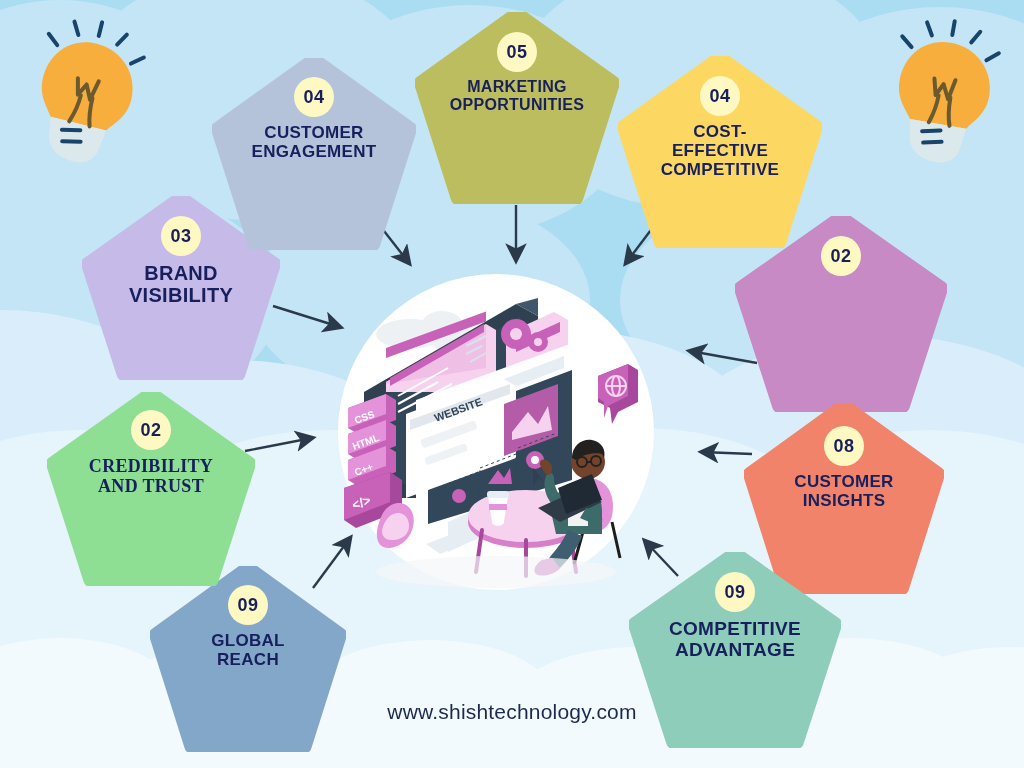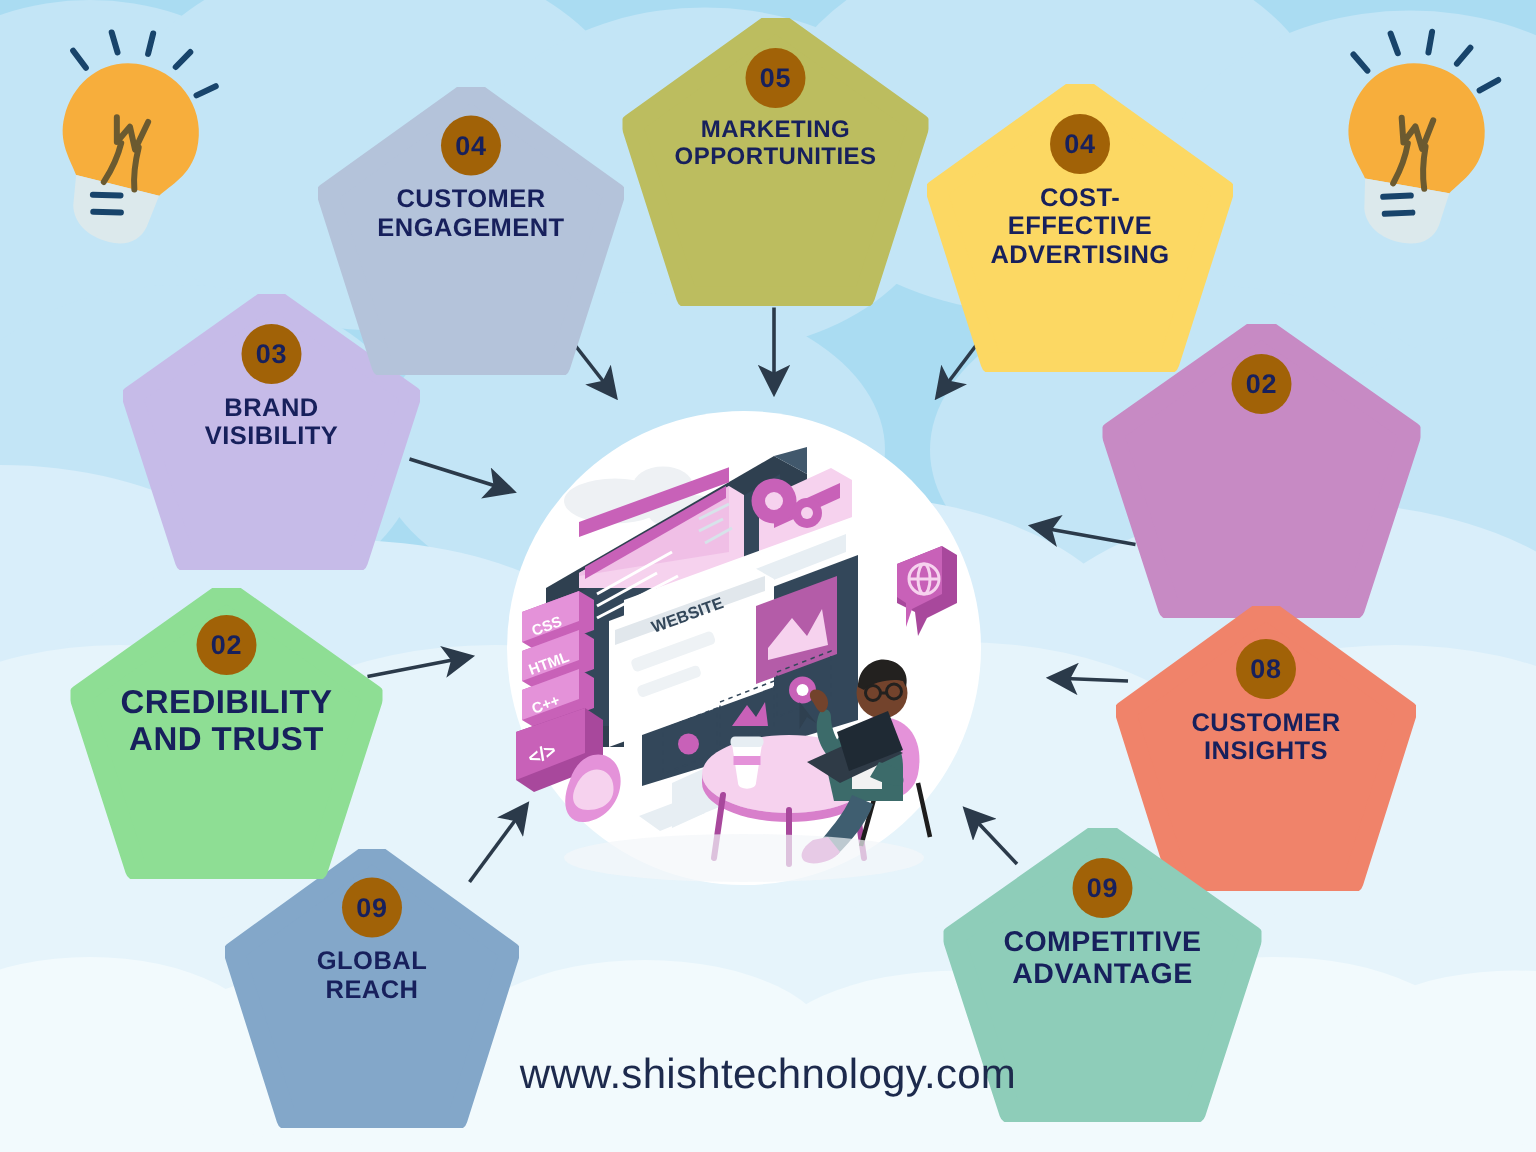--- a/index.html
+++ b/index.html
@@ -15,32 +15,32 @@
   #illo{position:absolute;left:320px;top:272px;width:352px;height:320px;}
   .bulb{position:absolute;}
   #bulb-left{left:18px;top:14px;width:130px;height:165px;}
   #bulb-right{left:876px;top:14px;width:130px;height:165px;}
 
   .node{position:absolute;}
   .node svg{position:absolute;left:0;top:0;}
   .node .body{position:absolute;left:0;top:0;width:100%;height:100%;
     display:flex;flex-direction:column;align-items:center;}
   .badge{
-    background:#a16207;border-radius:50%;
+    background:#fef9c3;border-radius:50%;
     display:flex;align-items:center;justify-content:center;
     color:#17205c;font-weight:bold;font-size:18px;letter-spacing:.5px;
     width:40px;height:40px;box-sizing:border-box;
   }
   .nlabel{
     color:#17205c;font-weight:bold;text-align:center;line-height:1.12;
     letter-spacing:.3px;margin-top:6px;padding:0 6px;white-space:pre-line;
   }
   #site-url{
     position:absolute;left:0;top:700px;width:1024px;text-align:center;
-    color:#1d2a4d;font-size:28px;letter-spacing:.2px;
+    color:#1d2a4d;font-size:21px;letter-spacing:.2px;
   }
 </style>
 </head>
 <body>
 
 <div id="stage">
 
   <svg id="bg" viewBox="0 0 1024 768" preserveAspectRatio="none">
     <rect x="0" y="0" width="1024" height="768" fill="#aadcf2"></rect>
     <g fill="#c3e5f6">
@@ -286,31 +286,31 @@
           <div class="nlabel" style="font-size: 17px;">GLOBAL
 REACH</div>
         </div>
       </div>
       <div class="node" style="left: 47px; top: 392px; width: 208px; height: 194px;">
         <svg width="208" height="194" viewBox="0 0 100 95" preserveAspectRatio="none">
           <path d="M50 1 L97 35 L79 92 L21 92 L3 35 Z" fill="#8ede94" stroke="#8ede94" stroke-width="7" stroke-linejoin="round"></path>
         </svg>
         <div class="body">
           <div class="badge" style="margin-top: 18px;">02</div>
-          <div class="nlabel" style="font-size: 22px;">CREDIBILITY
+          <div class="nlabel" style="font-size: 18px; font-family: Liberation Serif, serif;">CREDIBILITY
 AND TRUST</div>
         </div>
       </div>
       <div class="node" style="left: 82px; top: 196px; width: 198px; height: 184px;">
         <svg width="198" height="184" viewBox="0 0 100 95" preserveAspectRatio="none">
           <path d="M50 1 L97 35 L79 92 L21 92 L3 35 Z" fill="#c6bbe8" stroke="#c6bbe8" stroke-width="7" stroke-linejoin="round"></path>
         </svg>
         <div class="body">
           <div class="badge" style="margin-top: 20px;">03</div>
-          <div class="nlabel" style="font-size: 17px;">BRAND
+          <div class="nlabel" style="font-size: 20px;">BRAND
 VISIBILITY</div>
         </div>
       </div>
       <div class="node" style="left: 212px; top: 58px; width: 204px; height: 192px;">
         <svg width="204" height="192" viewBox="0 0 100 95" preserveAspectRatio="none">
           <path d="M50 1 L97 35 L79 92 L21 92 L3 35 Z" fill="#b4c3da" stroke="#b4c3da" stroke-width="7" stroke-linejoin="round"></path>
         </svg>
         <div class="body">
           <div class="badge" style="margin-top: 19px;">04</div>
           <div class="nlabel" style="font-size: 17px;">CUSTOMER
@@ -328,21 +328,21 @@
         </div>
       </div>
       <div class="node" style="left: 618px; top: 56px; width: 204px; height: 192px;">
         <svg width="204" height="192" viewBox="0 0 100 95" preserveAspectRatio="none">
           <path d="M50 1 L97 35 L79 92 L21 92 L3 35 Z" fill="#fcd863" stroke="#fcd863" stroke-width="7" stroke-linejoin="round"></path>
         </svg>
         <div class="body">
           <div class="badge" style="margin-top: 20px;">04</div>
           <div class="nlabel" style="font-size: 17px;">COST-
 EFFECTIVE
-ADVERTISING</div>
+COMPETITIVE</div>
         </div>
       </div>
       <div class="node" style="left: 735px; top: 216px; width: 212px; height: 196px;">
         <svg width="212" height="196" viewBox="0 0 100 95" preserveAspectRatio="none">
           <path d="M50 1 L97 35 L79 92 L21 92 L3 35 Z" fill="#c78ac4" stroke="#c78ac4" stroke-width="7" stroke-linejoin="round"></path>
         </svg>
         <div class="body">
           <div class="badge" style="margin-top: 20px;">02</div>
         </div>
       </div>

